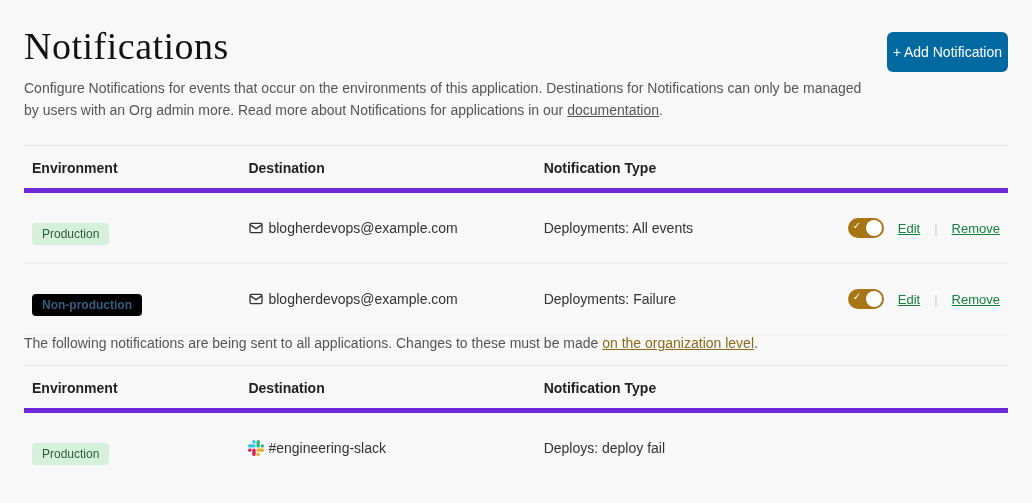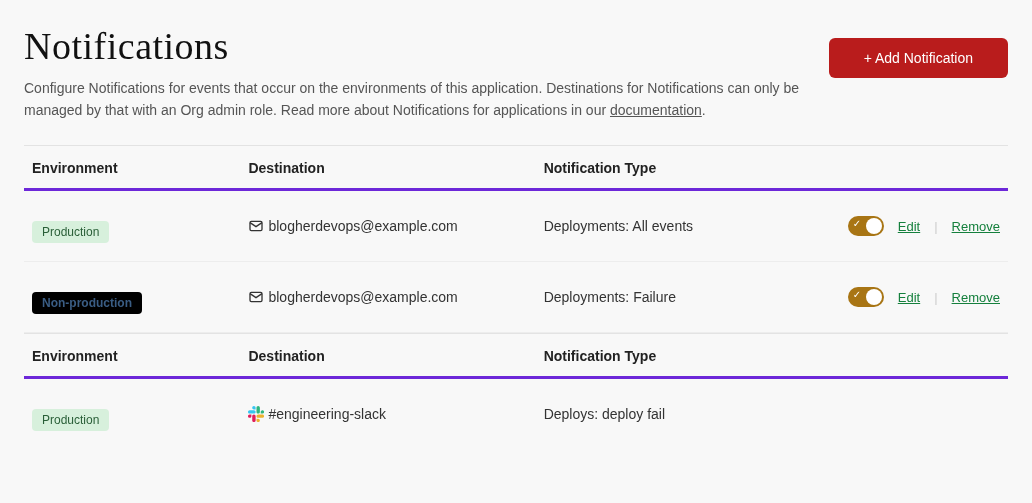--- a/index.html
+++ b/index.html
@@ -28,42 +28,42 @@
     margin-bottom: 10px;
     color: #111;
   }
   .subtitle {
     color: #555;
     line-height: 1.55;
     font-size: 14px;
   }
   .subtitle a { color: #555; text-decoration: underline; }
   .add-btn {
-    background: #b91c1c;
+    background: #0369a1;
     color: #fff;
     border: none;
     border-radius: 6px;
-    padding: 12px 35px;
+    padding: 12px 6px;
     font-size: 14px;
     cursor: pointer;
     white-space: nowrap;
-    margin-top: 14px;
+    margin-top: 8px;
   }
   table {
     width: 100%;
     border-collapse: collapse;
   }
   thead th {
     text-align: left;
     font-weight: 600;
     font-size: 14px;
     padding: 14px 8px 12px 8px;
     color: #222;
     border-top: 1px solid #e3e3e3;
-    border-bottom: 3px solid #6d28d9;
+    border-bottom: 5px solid #6d28d9;
   }
   tbody td {
     padding: 18px 8px;
     border-bottom: 1px solid #ededed;
     vertical-align: middle;
     color: #333;
   }
   .col-env { width: 22%; }
   .col-dest { width: 30%; }
   .col-type { width: 30%; }
@@ -130,21 +130,21 @@
 </style>
 </head>
 <body>
 
 <div class="page">
 
   <div class="header-row">
     <div class="header-text">
       <h1 class="title">Notifications</h1>
       <p class="subtitle">
-        <span>Configure Notifications for events that occur on the environments of this application. Destinations for Notifications can only be managed by that with an Org admin role. Read more about Notifications for applications in our </span><a href="#">documentation</a><span>.</span>
+        <span>Configure Notifications for events that occur on the environments of this application. Destinations for Notifications can only be managed by users with an Org admin more. Read more about Notifications for applications in our </span><a href="#">documentation</a><span>.</span>
       </p>
     </div>
     <button class="add-btn">+ Add Notification</button>
   </div>
 
   <table>
     <thead>
       <tr>
         <th class="col-env">Environment</th>
         <th class="col-dest">Destination</th>
@@ -207,20 +207,23 @@
             </span>
             <a class="action-link">Edit</a>
             <span class="sep">|</span>
             <a class="action-link">Remove</a>
           </div>
         </td>
       </tr>
     </tbody>
   </table>
 
+  <p class="section-sub">
+    <span>The following notifications are being sent to all applications. Changes to these must be made </span><a href="#">on the organization level</a><span>.</span>
+  </p>
 
   <table>
     <thead>
       <tr>
         <th class="col-env">Environment</th>
         <th class="col-dest">Destination</th>
         <th class="col-type">Notification Type</th>
         <th class="col-actions"></th>
       </tr>
     </thead>

